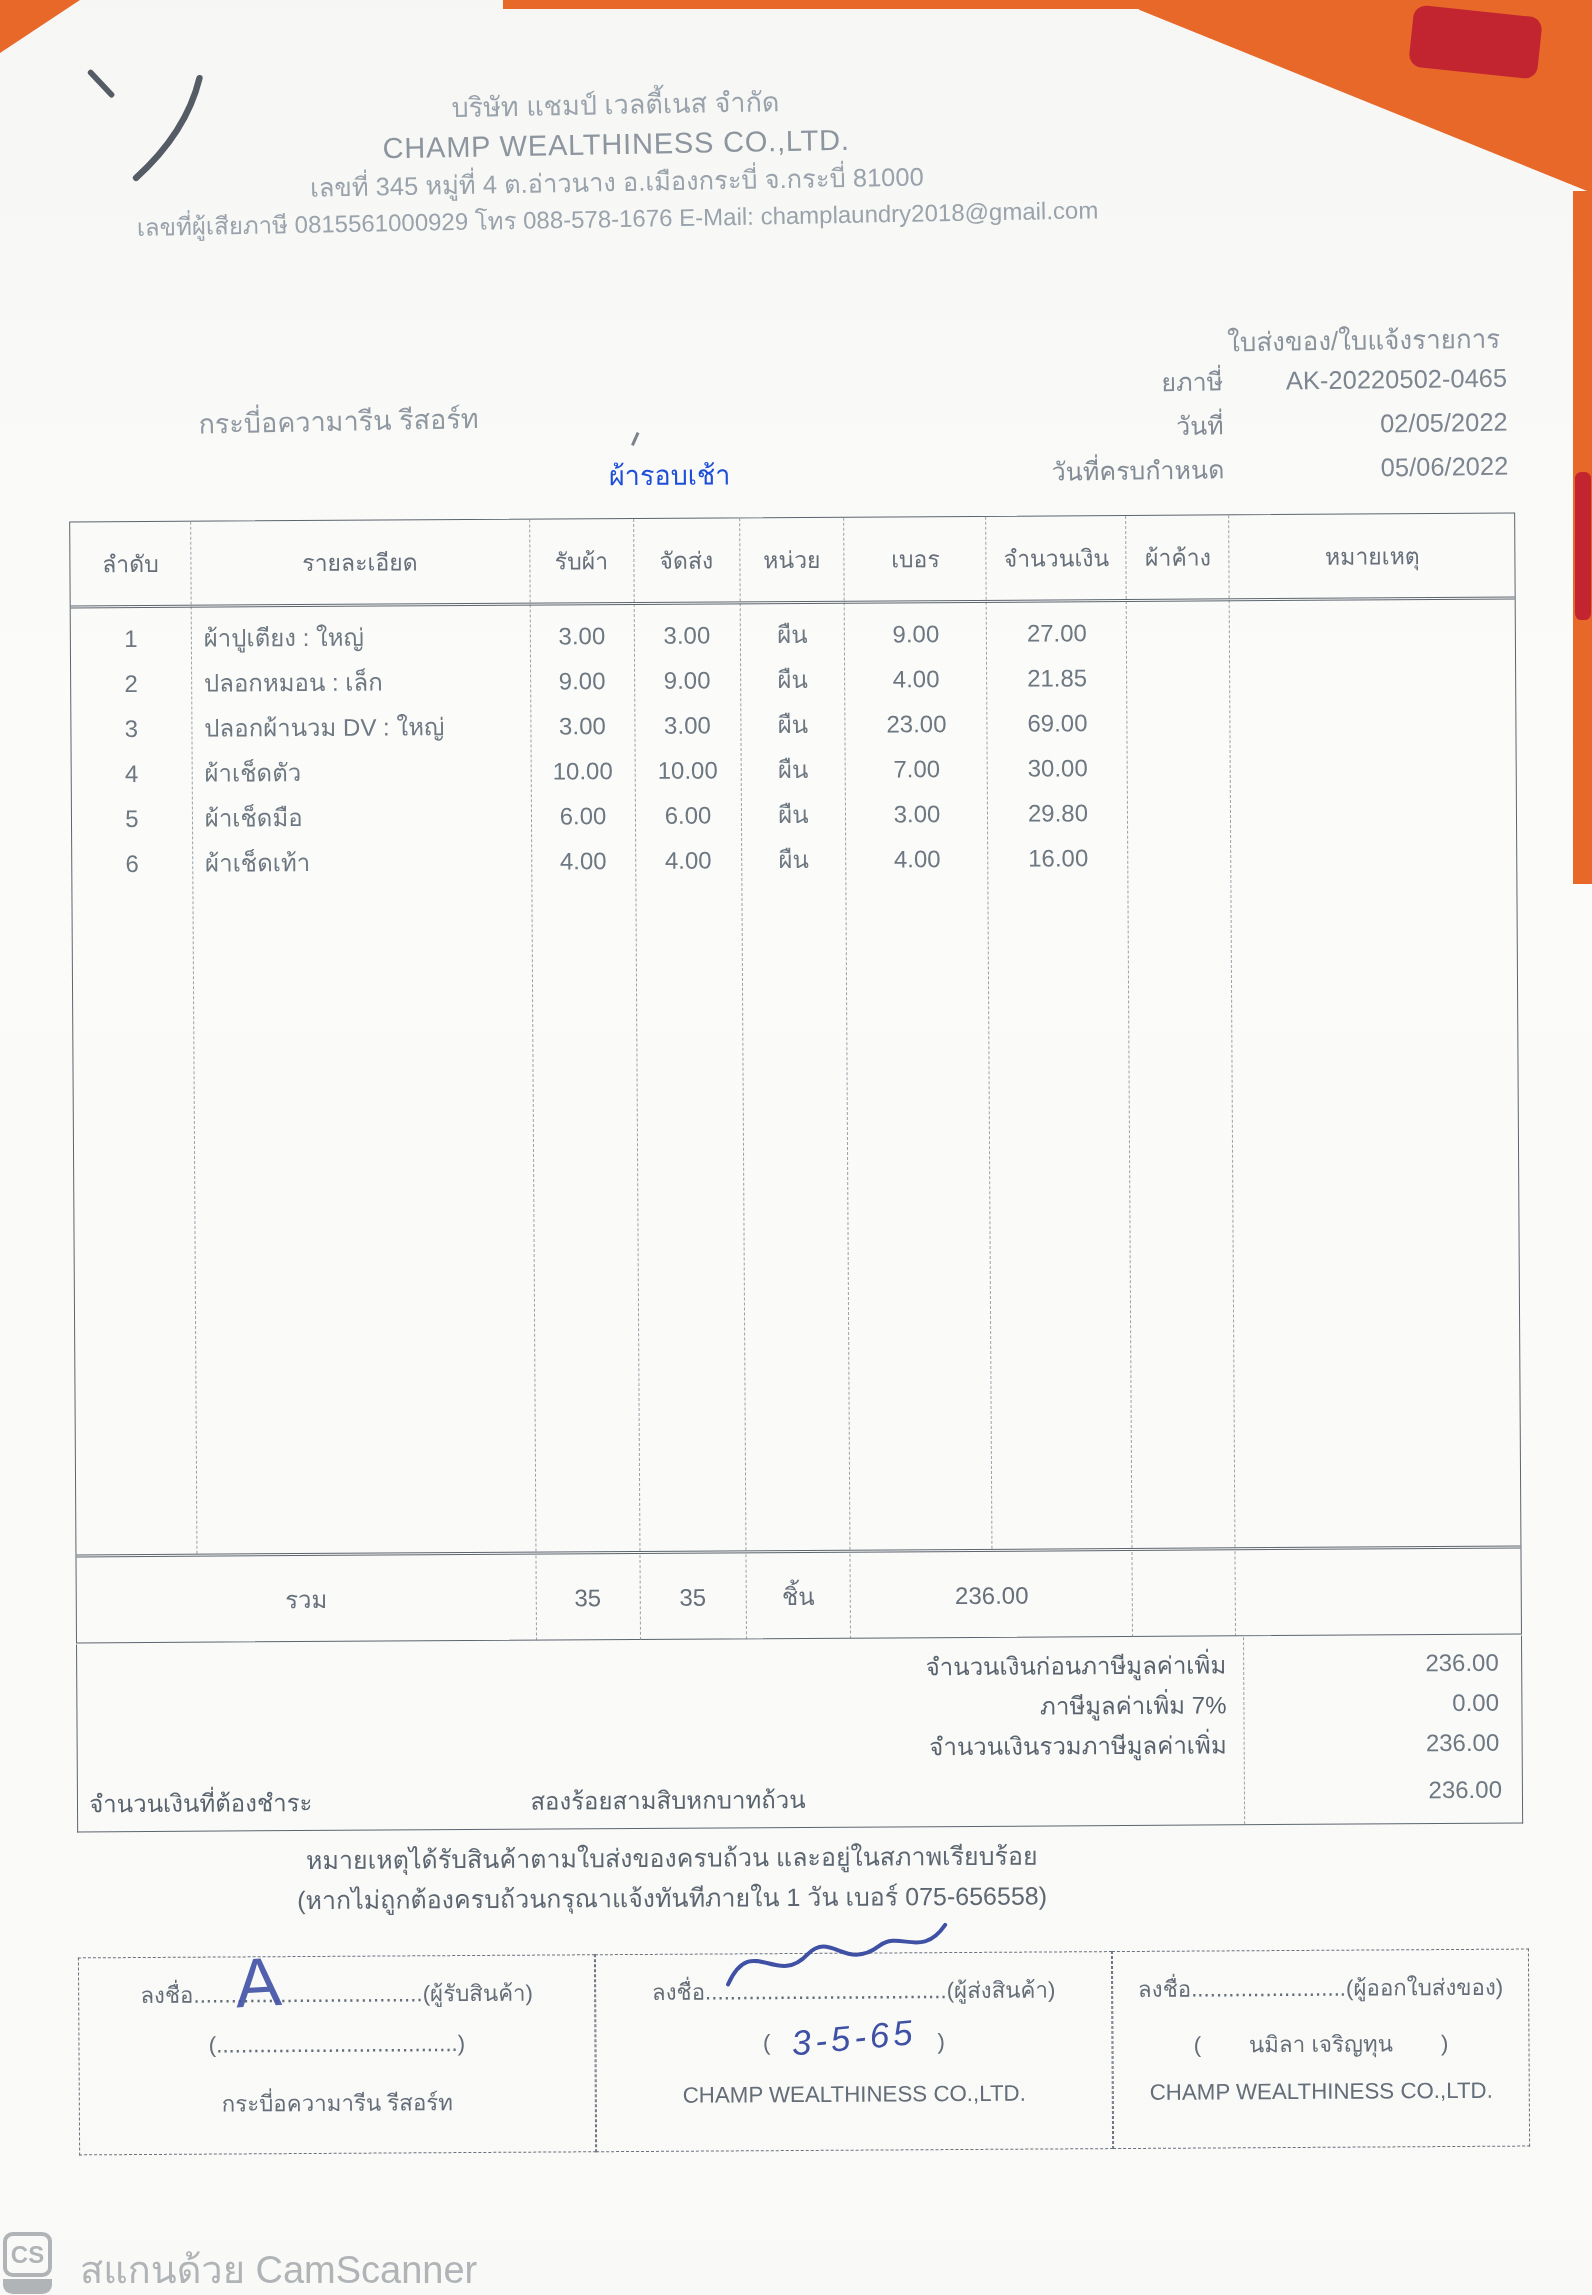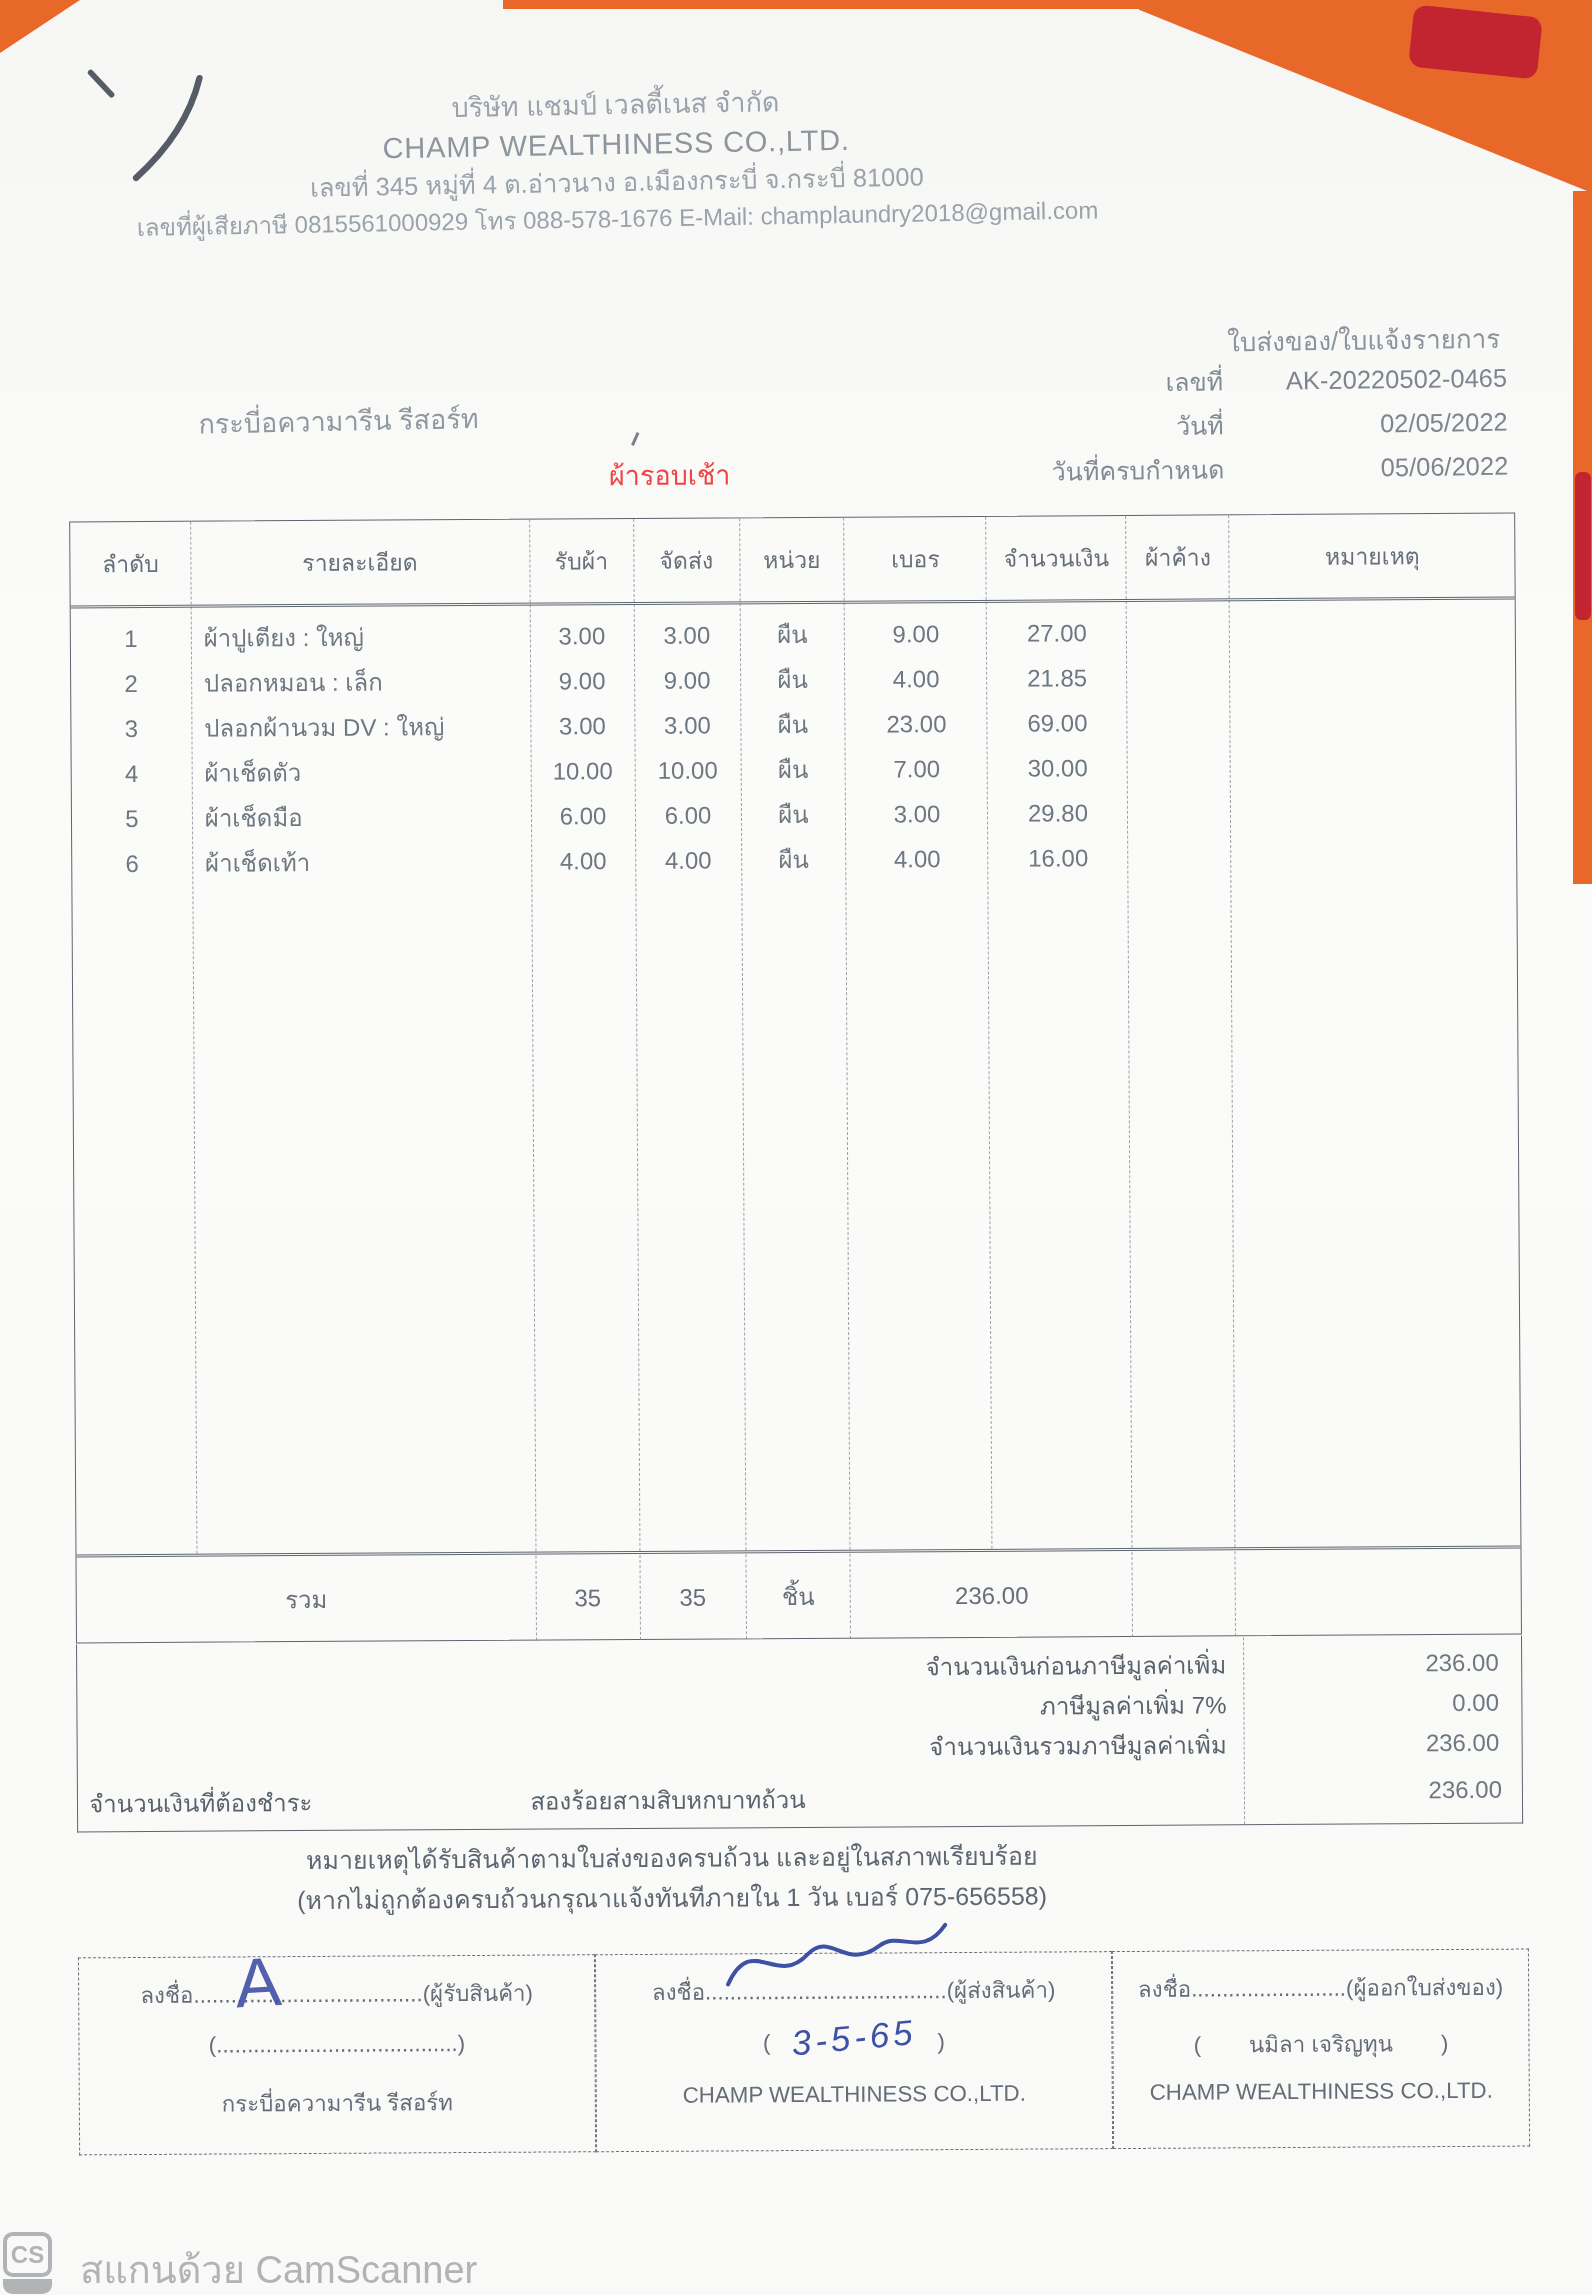--- a/index.html
+++ b/index.html
@@ -22,21 +22,21 @@
   .hdr .l1{font-size:27px;line-height:38px;color:#9aa3ac;}
   .hdr .l2{font-size:29px;line-height:40px;color:#8d959e;letter-spacing:0.8px;}
   .hdr .l3{font-size:25.5px;line-height:37px;color:#9aa3ac;}
   .hdr .l4{font-size:24px;line-height:35px;color:#9aa3ac;}
   .docinfo{left:941px;top:327px;width:571px;transform:rotate(-0.4deg);}
   .docinfo .title{text-align:right;font-size:26px;color:#8b939d;padding-right:6.4px;line-height:37px;}
   .docinfo .row{display:flex;justify-content:flex-end;align-items:baseline;height:44px;}
   .docinfo .lab{font-size:25px;color:#828b95;}
   .docinfo .val{width:284px;text-align:right;font-size:25.5px;color:#7d8690;}
   .customer{left:203px;top:397px;font-size:27px;color:#8f98a1;transform:rotate(-0.8deg);}
-  .batch{left:613px;top:453px;font-size:27px;color:#ef4444;}
+  .batch{left:613px;top:453px;font-size:27px;color:#1d4ed8;}
   .straymark{left:638px;top:431px;width:0;height:14.4px;border-left:3.2px solid #7b828c;transform:rotate(24deg);}
   
   .tbl{left:73px;top:517px;width:1444px;height:1120px;border:1.6px solid #5d656f;}
   .thead{position:absolute;left:0;top:0;width:1444px;height:83px;display:grid;
          grid-template-columns:120px 339px 104px 106px 105px 142px 140px 103px 286px;
          align-items:center;}
   .thead div{text-align:center;font-size:23px;color:#666f7a;}
   .tbody{position:absolute;left:0;top:86px;width:1444px;height:946px;display:grid;
          grid-template-columns:120px 339px 104px 106px 105px 142px 140px 103px 286px;
          grid-auto-rows:45px;padding-top:8px;}
@@ -94,21 +94,21 @@
   <div class="abs hdr">
     <div class="l1">บริษัท แชมป์ เวลตี้เนส จำกัด</div>
     <div class="l2">CHAMP WEALTHINESS CO.,LTD.</div>
     <div class="l3">เลขที่ 345 หมู่ที่ 4 ต.อ่าวนาง อ.เมืองกระบี่ จ.กระบี่ 81000</div>
     <div class="l4">เลขที่ผู้เสียภาษี 0815561000929 โทร 088-578-1676 E-Mail: champlaundry2018@gmail.com</div>
   </div>
 
   <div class="abs docinfo">
     <div class="title">ใบส่งของ/ใบแจ้งรายการ</div>
     <div class="row">
-      <span class="lab">เลขที่</span>
+      <span class="lab">ยภาษี่</span>
       <span class="val">AK-20220502-0465</span>
     </div>
     <div class="row">
       <span class="lab">วันที่</span>
       <span class="val">02/05/2022</span>
     </div>
     <div class="row">
       <span class="lab">วันที่ครบกำหนด</span>
       <span class="val">05/06/2022</span>
     </div>

